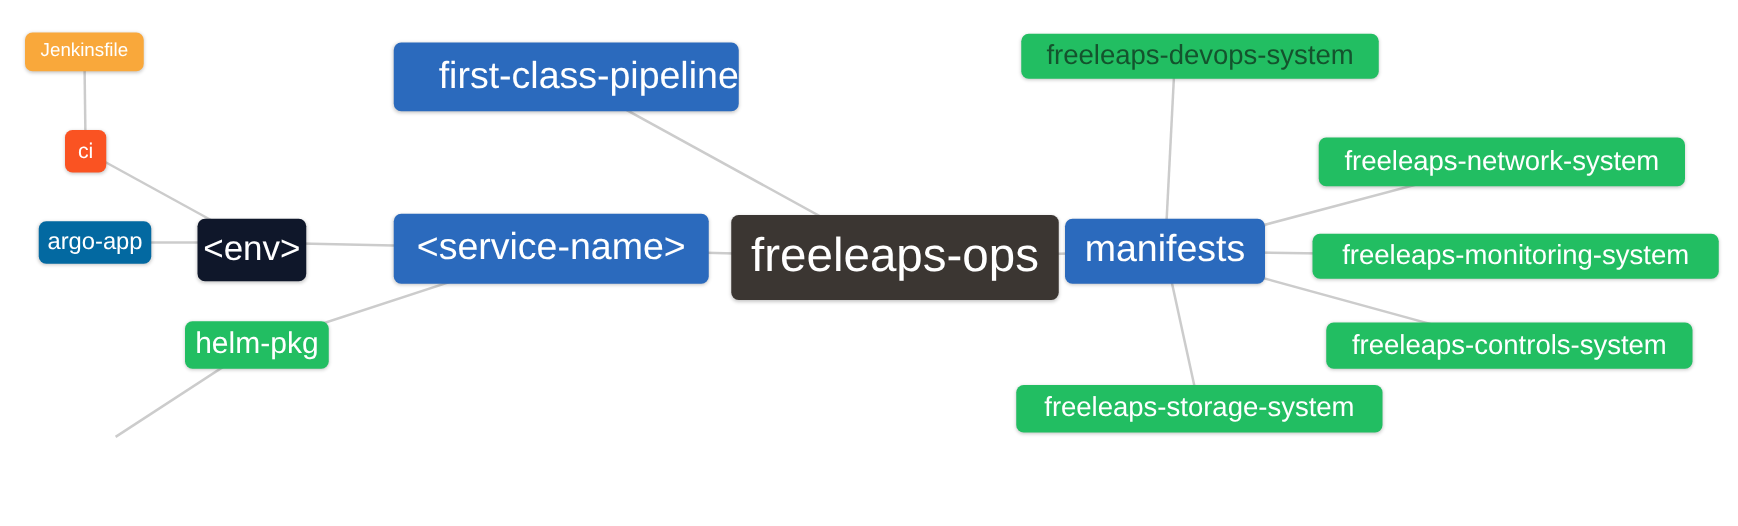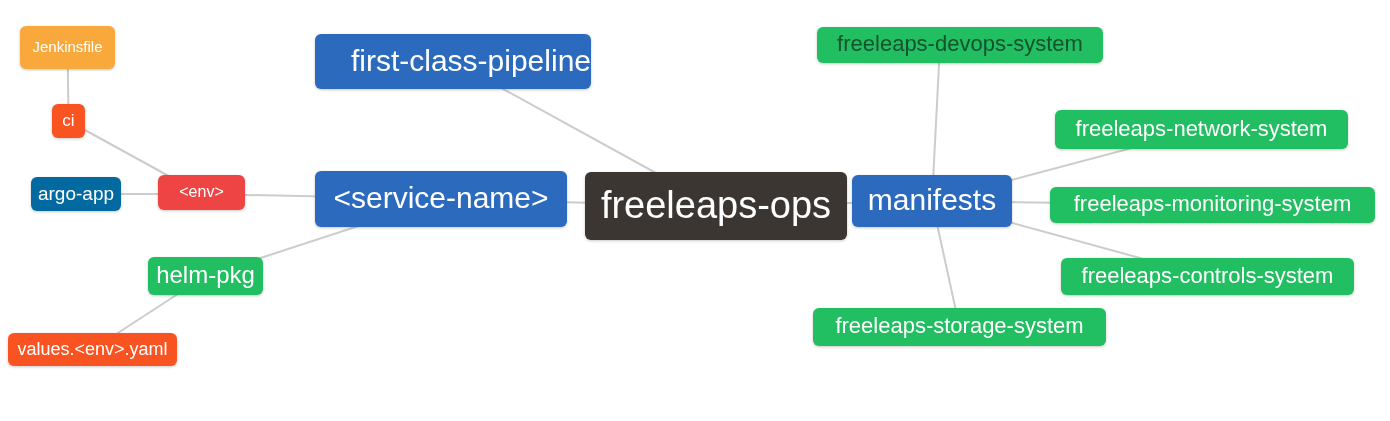--- a/index.html
+++ b/index.html
@@ -66,37 +66,34 @@
     </div>
     <div class="node" style="left: 315px; top: 171px; width: 252px; height: 56px; background: rgb(43, 106, 189); color: rgb(255, 255, 255); font-size: 30px;">
       <span>&lt;service-name&gt;</span>
     </div>
     <div class="node" style="left: 315px; top: 34px; width: 276px; height: 55px; background: rgb(43, 106, 189); color: rgb(255, 255, 255); font-size: 30px; justify-content: flex-end;">
       <span>first-class-pipeline</span>
     </div>
     <div class="node" style="left: 852px; top: 175px; width: 160px; height: 52px; background: rgb(43, 106, 189); color: rgb(255, 255, 255); font-size: 30px;">
       <span>manifests</span>
     </div>
-    <div class="node" style="left: 158px; top: 175px; width: 87px; height: 35px; background: #ef4444; color: rgb(255, 255, 255); font-size: 16px;">
+    <div class="node" style="left: 158px; top: 175px; width: 87px; height: 50px; background: #0f172a; color: rgb(255, 255, 255); font-size: 28px;">
       <span>&lt;env&gt;</span>
     </div>
     <div class="node" style="left: 148px; top: 257px; width: 115px; height: 38px; background: rgb(34, 190, 98); color: rgb(255, 255, 255); font-size: 24px;">
       <span>helm-pkg</span>
     </div>
     <div class="node" style="left: 52px; top: 104px; width: 33px; height: 34px; background: rgb(250, 83, 34); color: rgb(255, 255, 255); font-size: 17px;">
       <span>ci</span>
     </div>
     <div class="node" style="left: 31px; top: 177px; width: 90px; height: 34px; background: #0369a1; color: rgb(255, 255, 255); font-size: 19px;">
       <span>argo-app</span>
     </div>
-    <div class="node" style="left: 20px; top: 26px; width: 95px; height: 43px; background: rgb(249, 168, 59); color: rgb(255, 255, 255); font-size: 15px;">
+    <div class="node" style="left: 20px; top: 26px; width: 95px; height: 31px; background: rgb(249, 168, 59); color: rgb(255, 255, 255); font-size: 15px;">
       <span>Jenkinsfile</span>
-    </div>
-    <div class="node" style="left: 8px; top: 333px; width: 169px; height: 33px; background: rgb(250, 83, 34); color: rgb(255, 255, 255); font-size: 18px;">
-      <span>values.&lt;env&gt;.yaml</span>
     </div>
     <div class="node" style="left: 797px; top: 27px; width: 286px; height: 36px; background: rgb(34, 190, 98); color: #14532d; font-size: 22px; margin-left: 20px;">
       <span>freeleaps-devops-system</span>
     </div>
     <div class="node" style="left: 1055px; top: 110px; width: 293px; height: 39px; background: rgb(34, 190, 98); color: rgb(255, 255, 255); font-size: 22px;">
       <span>freeleaps-network-system</span>
     </div>
     <div class="node" style="left: 1050px; top: 187px; width: 325px; height: 36px; background: rgb(34, 190, 98); color: rgb(255, 255, 255); font-size: 22px;">
       <span>freeleaps-monitoring-system</span>
     </div>

